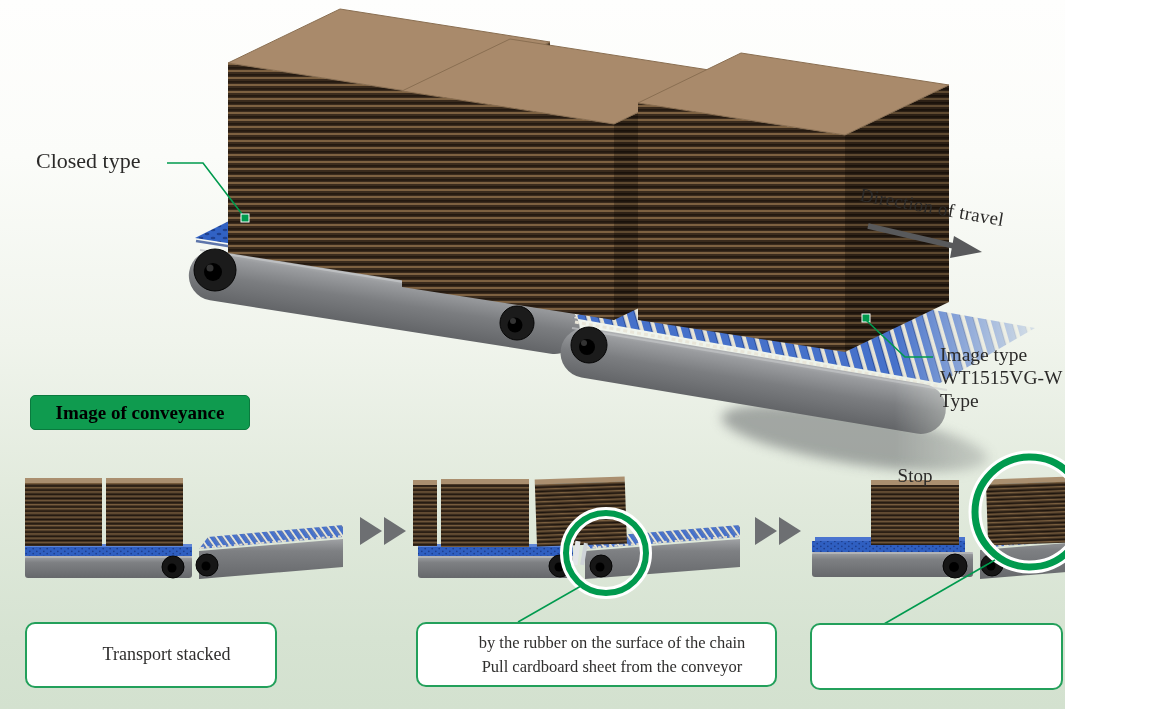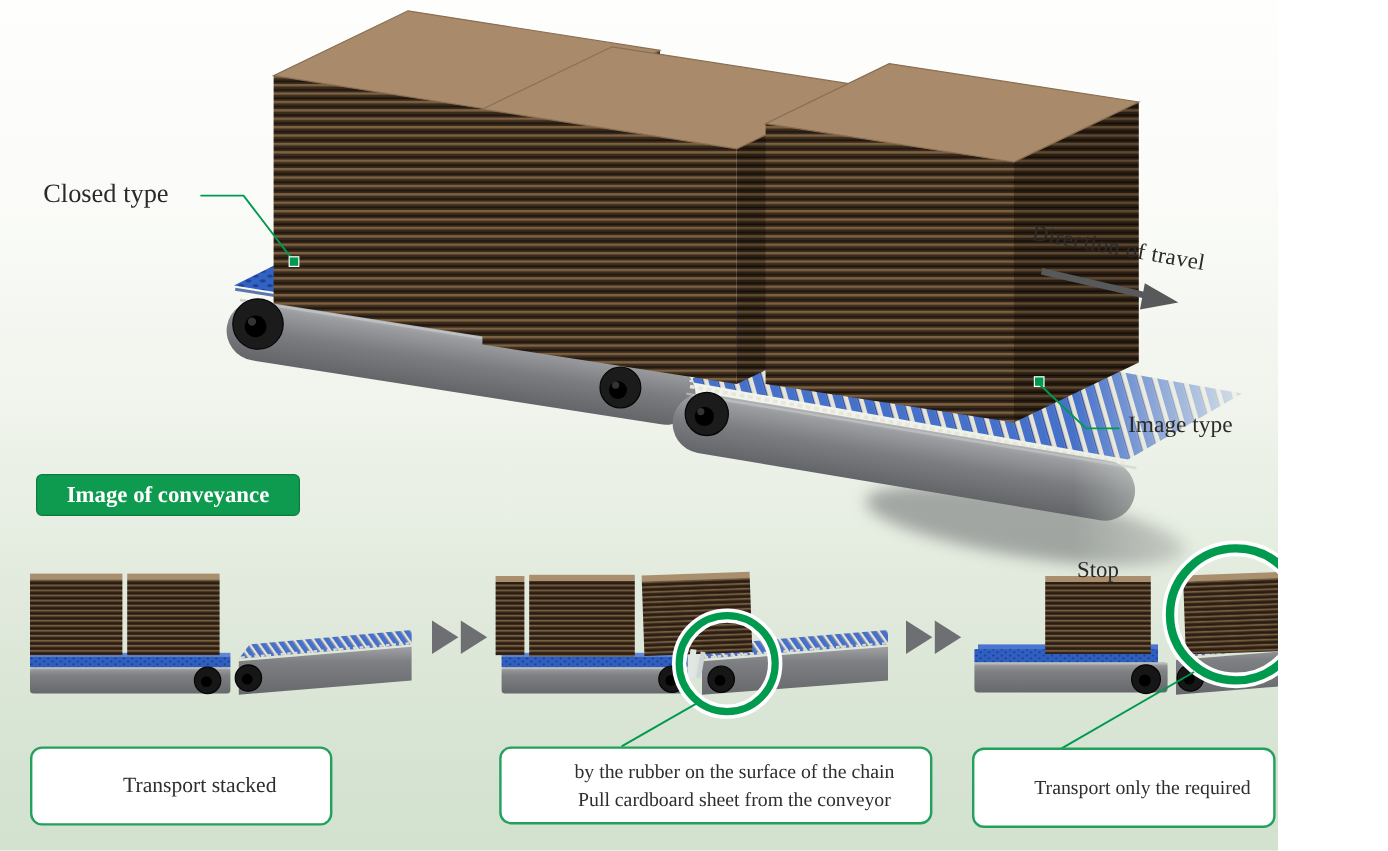--- a/index.html
+++ b/index.html
@@ -13,21 +13,21 @@
   .abs{position:absolute;}
   .lbl{color:#2b2a29;}
   .closed-label{left:36px;top:148px;font-size:22px;}
   .direction-label{left:862px;top:184px;font-size:19px;transform:rotate(10deg);transform-origin:left top;letter-spacing:.3px;}
   .rubber-label{left:940px;top:343px;font-size:19.5px;line-height:23px;}
   .rubber-label span{display:block;}
   .stop-label{left:880px;top:465px;width:70px;text-align:center;font-size:19px;}
   .banner{
     left:30px;top:395px;width:218px;height:33px;
     background:#0f9b4f;border:1px solid #0a7a3e;border-radius:5px;
-    color:#ffffff;font-weight:bold;font-size:19px;
+    color:#000000;font-weight:bold;font-size:19px;
     display:flex;align-items:center;justify-content:center;
   }
   .caption{
     background:#ffffff;border:2px solid #23a05b;border-radius:10px;
     display:flex;flex-direction:column;align-items:center;justify-content:center;
     text-align:center;color:#2f2e2d;line-height:1.4;padding-left:31px;
   }
   .cap1{left:25px;top:622px;width:217px;height:62px;font-size:18px;}
   .cap2{left:416px;top:622px;width:326px;height:61px;font-size:16.5px;}
   .cap3{left:810px;top:623px;width:218px;height:63px;font-size:16.5px;}
@@ -254,29 +254,29 @@
         <circle cx="1030" cy="512" r="55" fill="none" stroke="#009a4e" stroke-width="7"></circle>
       </g>
       <polyline points="995,560 884,624" fill="none" stroke="#009a4e" stroke-width="1.6"></polyline>
     </g>
   </svg>
 
   <div class="abs lbl closed-label">Closed type</div>
   <div class="abs lbl direction-label">Direction of travel</div>
   <div class="abs lbl rubber-label">
     <span>Image type</span>
+    <span>WT1515VG-W Type</span>
   </div>
   <div class="abs lbl stop-label">Stop</div>
 
   <div class="abs banner">Image of conveyance</div>
 
   <div class="abs caption cap1">
     <div>Transport stacked</div>
   </div>
   <div class="abs caption cap2">
     <div>by the rubber on the surface of the chain</div>
     <div>Pull cardboard sheet from the conveyor</div>
   </div>
   <div class="abs caption cap3">
-    <div>Transport only the required</div>
   </div>
 
 </div>
 
 </body></html>

